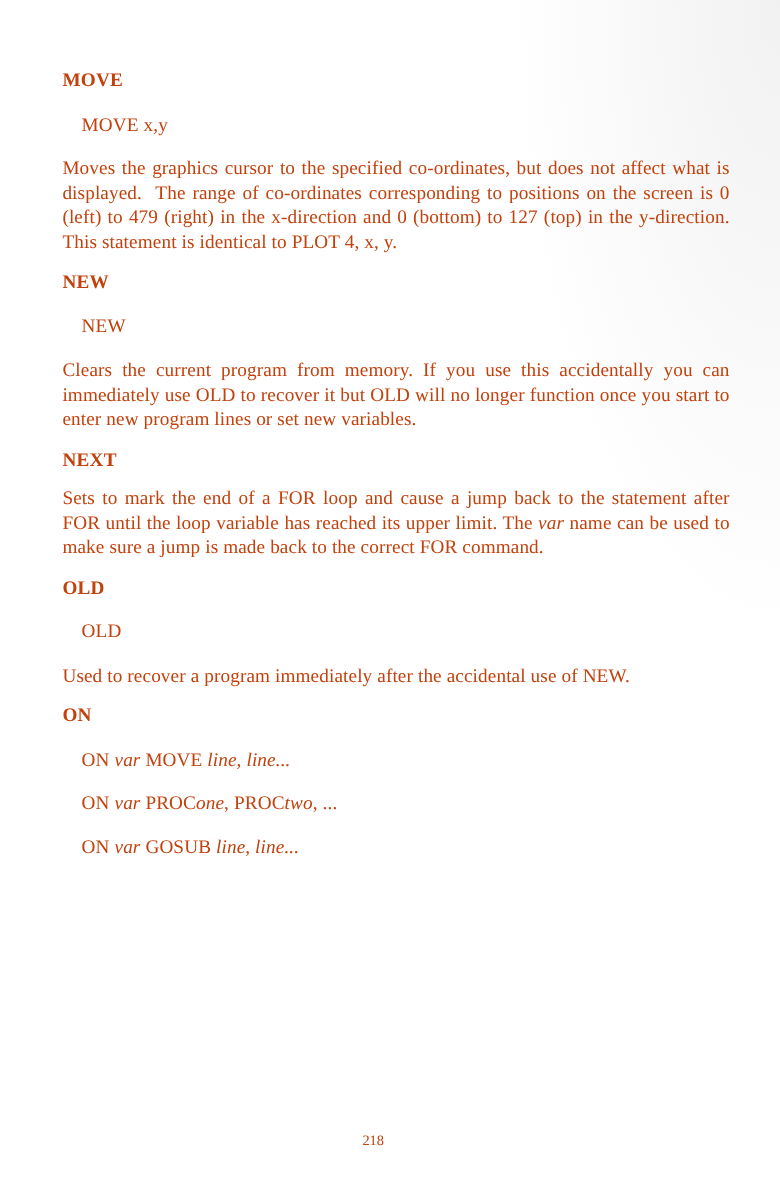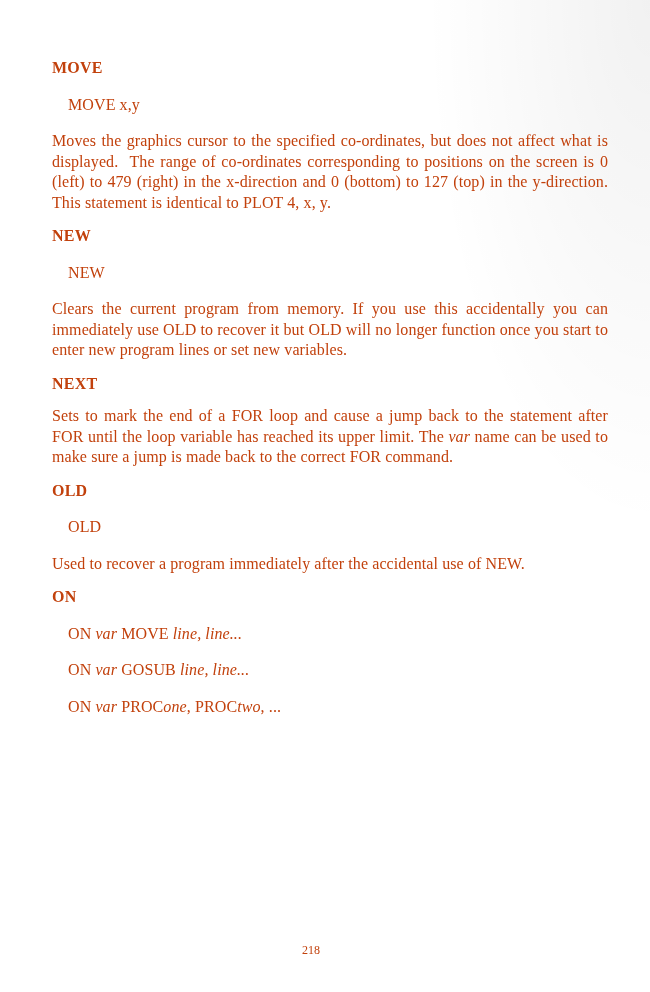--- a/index.html
+++ b/index.html
@@ -91,20 +91,20 @@
 
     <section>
       <h3 class="cmd-heading">OLD</h3>
       <div class="syntax-line"><span>OLD</span></div>
       <p class="cmd-para"><span>Used to recover a program immediately after the accidental use of NEW.</span></p>
     </section>
 
     <section>
       <h3 class="cmd-heading">ON</h3>
       <div class="syntax-line"><span>ON </span><span class="it">var</span><span> MOVE </span><span class="it">line, line...</span></div>
+      <div class="syntax-line"><span>ON </span><span class="it">var</span><span> PROC</span><span class="it">one</span><span>, PROC</span><span class="it">two</span><span>, ...</span></div>
       <div class="syntax-line"><span>ON </span><span class="it">var</span><span> GOSUB </span><span class="it">line, line...</span></div>
-      <div class="syntax-line"><span>ON </span><span class="it">var</span><span> PROC</span><span class="it">one</span><span>, PROC</span><span class="it">two</span><span>, ...</span></div>
     </section>
 
   </div>
 
   <div class="page-number">218</div>
 </div>
 
 </body></html>

